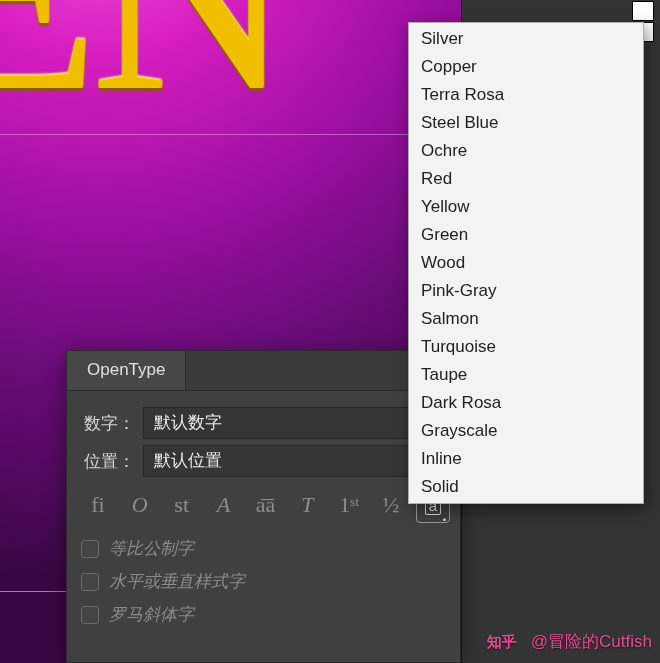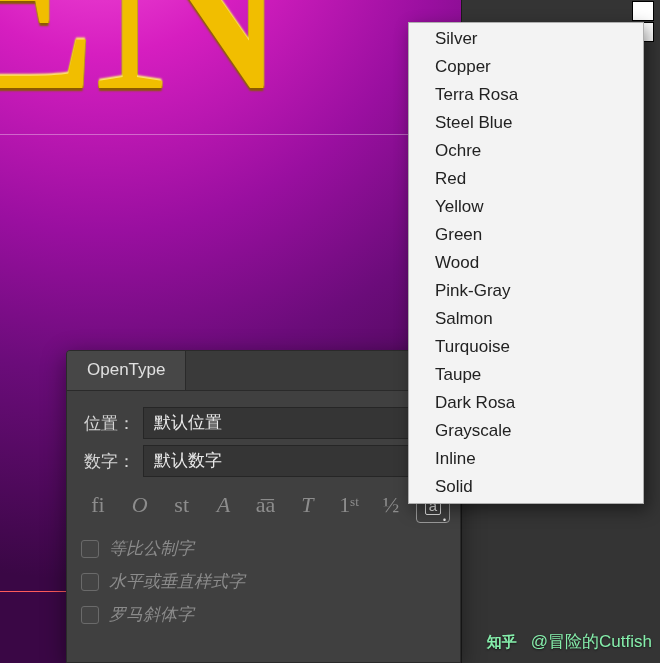--- a/index.html
+++ b/index.html
@@ -141,30 +141,30 @@
     width: 236px;
     background: #f3f3f3;
     border: 1px solid #aeaeae;
     box-shadow: 4px 6px 16px rgba(0,0,0,.45);
     padding: 2px 0;
     font-size: 17px;
     color: #222;
     z-index: 100;
   }
   .menu-item {
-    padding: 2px 26px;
+    padding: 2px 12px;
     line-height: 24px;
     white-space: nowrap;
   }
 
   
   .wm {
     position: absolute;
     right: 8px; bottom: 10px;
-    color: #86efac;
+    color: #ec4899;
     font-size: 17px;
     display: flex; align-items: center; gap: 6px;
     z-index: 200;
     text-shadow: 0 1px 2px rgba(0,0,0,.6);
   }
   .wm .zh {
     width: 38px; height: 18px; border-radius: 3px;
     background: none;
     font-weight: 700; font-size: 15px;
     font-family: "Microsoft YaHei", sans-serif;
@@ -183,26 +183,26 @@
   <div class="thumb2"></div>
 </div>
 
 <div class="panel">
   <div class="tabbar">
     <div class="tab">OpenType</div>
     <div class="spacer"></div>
   </div>
   <div class="panel-body">
     <div class="row">
+      <label>数字：</label>
+      <div class="field">默认数字</div>
+    </div>
+    <div class="row">
       <label>位置：</label>
       <div class="field">默认位置</div>
-    </div>
-    <div class="row">
-      <label>数字：</label>
-      <div class="field">默认数字</div>
     </div>
 
     <div class="icon-row">
       <div class="ot-icon">fi</div>
       <div class="ot-icon" style="font-style:italic;">O</div>
       <div class="ot-icon">st</div>
       <div class="ot-icon" style="font-style:italic;">A</div>
       <div class="ot-icon">a͞a</div>
       <div class="ot-icon" style="font-style:italic;">T</div>
       <div class="ot-icon">1ˢᵗ</div>

